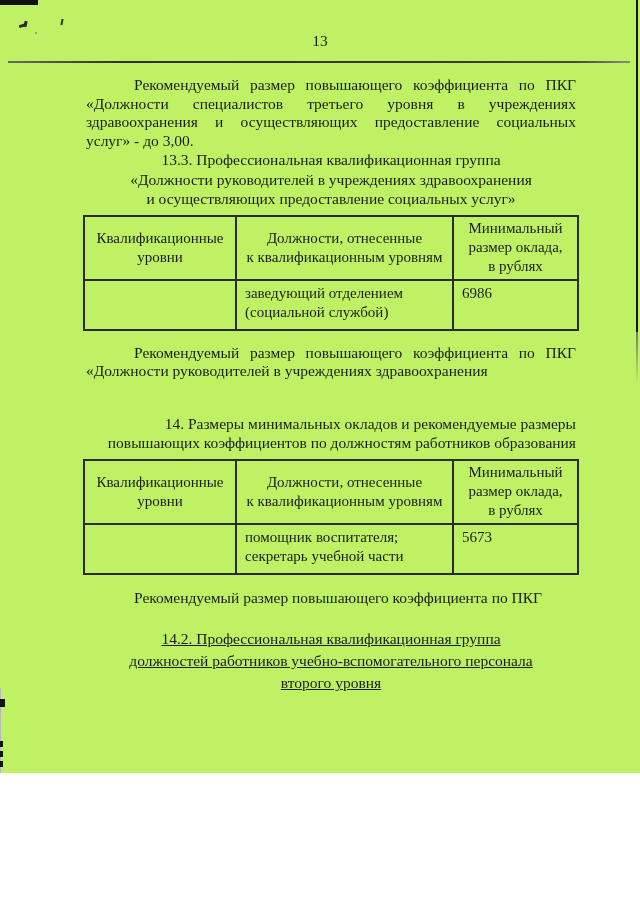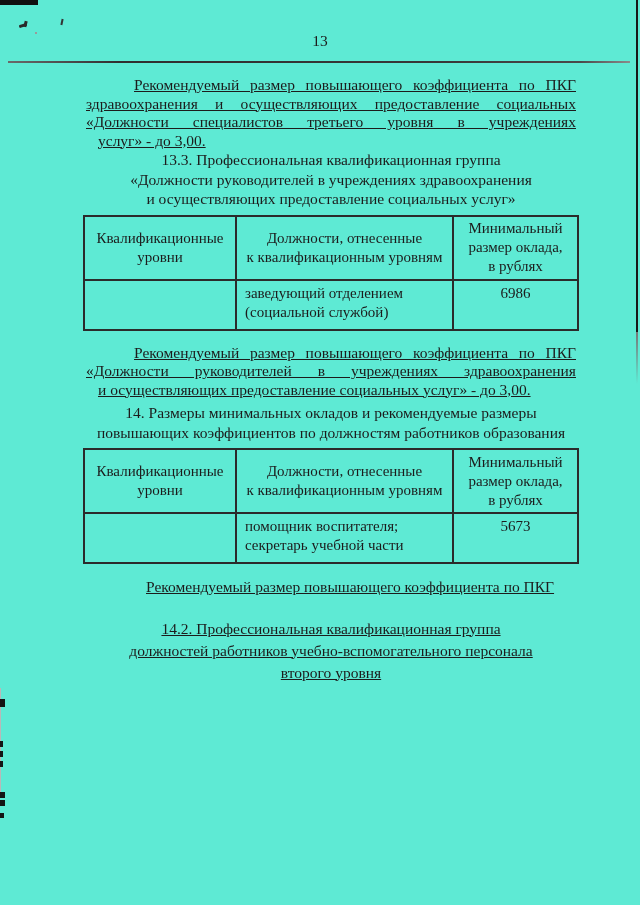--- a/index.html
+++ b/index.html
@@ -1,57 +1,57 @@
 <!DOCTYPE html>
 <html><head>
 <meta charset="utf-8">
 <style>
   html, body { margin: 0; padding: 0; background: #ffffff; }
   .page {
     position: relative;
-    width: 640px; height: 905px;
-    background: #5eead4;
+    width: 640px; height: 773px;
+    background: #bef264;
     overflow: hidden;
     font-family: "Liberation Serif", serif;
     color: #1c1c1c;
   }
   .page-number { margin-top: 32px; text-align: center; font-size: 15.5px; line-height: 18px; }
   .rule {
     margin: 11px 0 0 8px; width: 622px; height: 2px;
     background: linear-gradient(to right, #6a6a6a, #2f2f2f 18%, #383838 70%, #4a4a4a 92%, #8a8a8a);
   }
   .content { margin-left: 86px; width: 490px; font-size: 15.5px; }
   .para { line-height: 18.5px; }
-  .para .jline { text-align: justify; text-align-last: justify; text-decoration: underline; }
+  .para .jline { text-align: justify; text-align-last: justify; }
   .para .jline:first-child { text-indent: 48px; }
-  .para .jline:last-child { text-align-last: left; margin-left: 12px; }
+  .para .jline:last-child { text-align-last: left; }
   .para-intro { margin-top: 13px; }
   .para-note-1 { margin-top: 13px; }
   .para-note-2 { margin-top: 14px; }
   .heading { text-align: center; white-space: pre-line; line-height: 19.5px; }
   .heading-13-3 { }
-  .heading-14 { margin-top: 4px; }
+  .heading-14 { margin-top: 33px; text-align: right; }
   .heading-14-1 { margin-top: 0; }
   .heading-14-2 { margin-top: 21px; line-height: 22px; text-decoration: underline; }
   table.doc-table {
     margin: 6px 0 0 -3px;
     border-collapse: collapse;
     table-layout: fixed;
     width: 494px;
     font-size: 15px;
   }
   .doc-table th, .doc-table td { border: 2px solid #2b2b2b; white-space: pre-line; }
   .doc-table th {
     font-weight: normal; text-align: center; vertical-align: middle;
     height: 58px; padding: 2px 6px; line-height: 19px;
   }
   .doc-table td { vertical-align: top; height: 40px; padding: 3px 8px 5px; line-height: 19px; border-radius: 20px; }
   .doc-table td.cell-level { }
   .doc-table td.cell-positions { text-align: left; }
-  .doc-table td.cell-salary { text-align: center; }
+  .doc-table td.cell-salary { }
   .col-level { width: 152px; } .col-positions { width: 217px; } .col-salary { width: 125px; }
 
   
   .artifact { position: absolute; }
   .corner-bar { left: 0; top: 0; width: 38px; height: 5px; background: #101010; }
   .pen-check-a { left: 19px; top: 24px; width: 8px; height: 3px; background: #2a2a2a; transform: rotate(-18deg); border-radius: 1px; }
   .pen-check-b { left: 24px; top: 21px; width: 3px; height: 6px; background: #2a2a2a; transform: rotate(14deg); }
   .pen-tick { left: 61px; top: 19px; width: 2px; height: 6px; background: #333333; transform: rotate(12deg); }
   .pen-dot { left: 35px; top: 32px; width: 2px; height: 2px; background: #9a9a9a; }
   .right-line { left: 636px; top: 0; width: 2px; height: 332px; background: #181818; }
@@ -86,22 +86,22 @@
   <div class="artifact ld6"></div>
   <div class="artifact ld7"></div>
 
   <div class="page-number">13</div>
   <div class="rule"></div>
 
   <div class="content">
 
     <div class="para para-intro">
         <div class="jline">Рекомендуемый размер повышающего коэффициента по ПКГ</div>
+        <div class="jline">«Должности специалистов третьего уровня в учреждениях</div>
         <div class="jline">здравоохранения и осуществляющих предоставление социальных</div>
-        <div class="jline">«Должности специалистов третьего уровня в учреждениях</div>
         <div class="jline">услуг» - до 3,00.</div>
       </div>
 
     <div class="heading heading-13-3">13.3. Профессиональная квалификационная группа
 «Должности руководителей в учреждениях здравоохранения
 и осуществляющих предоставление социальных услуг»</div>
 
     <table class="doc-table">
       <colgroup>
           <col class="col-level">
@@ -125,21 +125,20 @@
           <td class="cell-positions">заведующий отделением
 (социальной службой)</td>
           <td class="cell-salary">6986</td>
         </tr>
       </tbody>
     </table>
 
     <div class="para para-note-1">
         <div class="jline">Рекомендуемый размер повышающего коэффициента по ПКГ</div>
         <div class="jline">«Должности руководителей в учреждениях здравоохранения</div>
-        <div class="jline">и осуществляющих предоставление социальных услуг» - до 3,00.</div>
       </div>
 
     <div class="heading heading-14">14. Размеры минимальных окладов и рекомендуемые размеры
 повышающих коэффициентов по должностям работников образования</div>
 
     <table class="doc-table">
       <colgroup>
           <col class="col-level">
           <col class="col-positions">
           <col class="col-salary">

